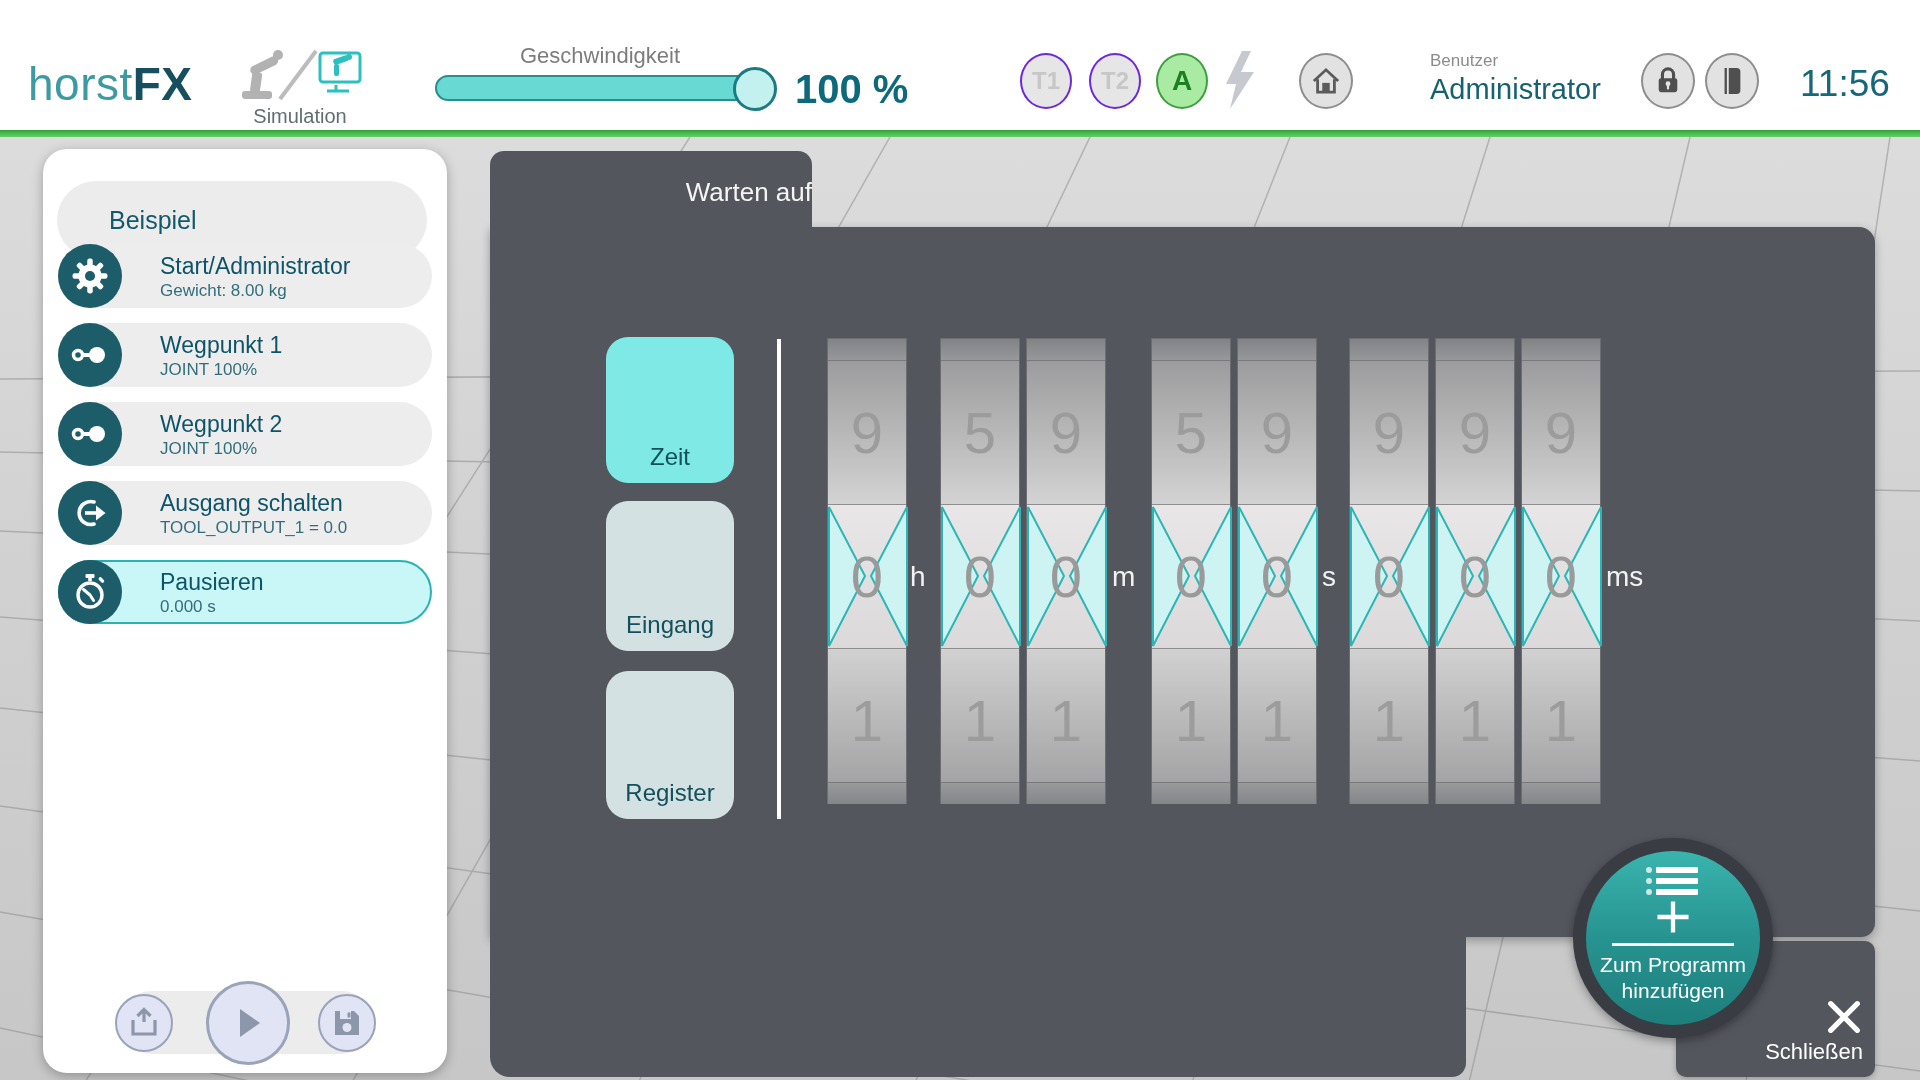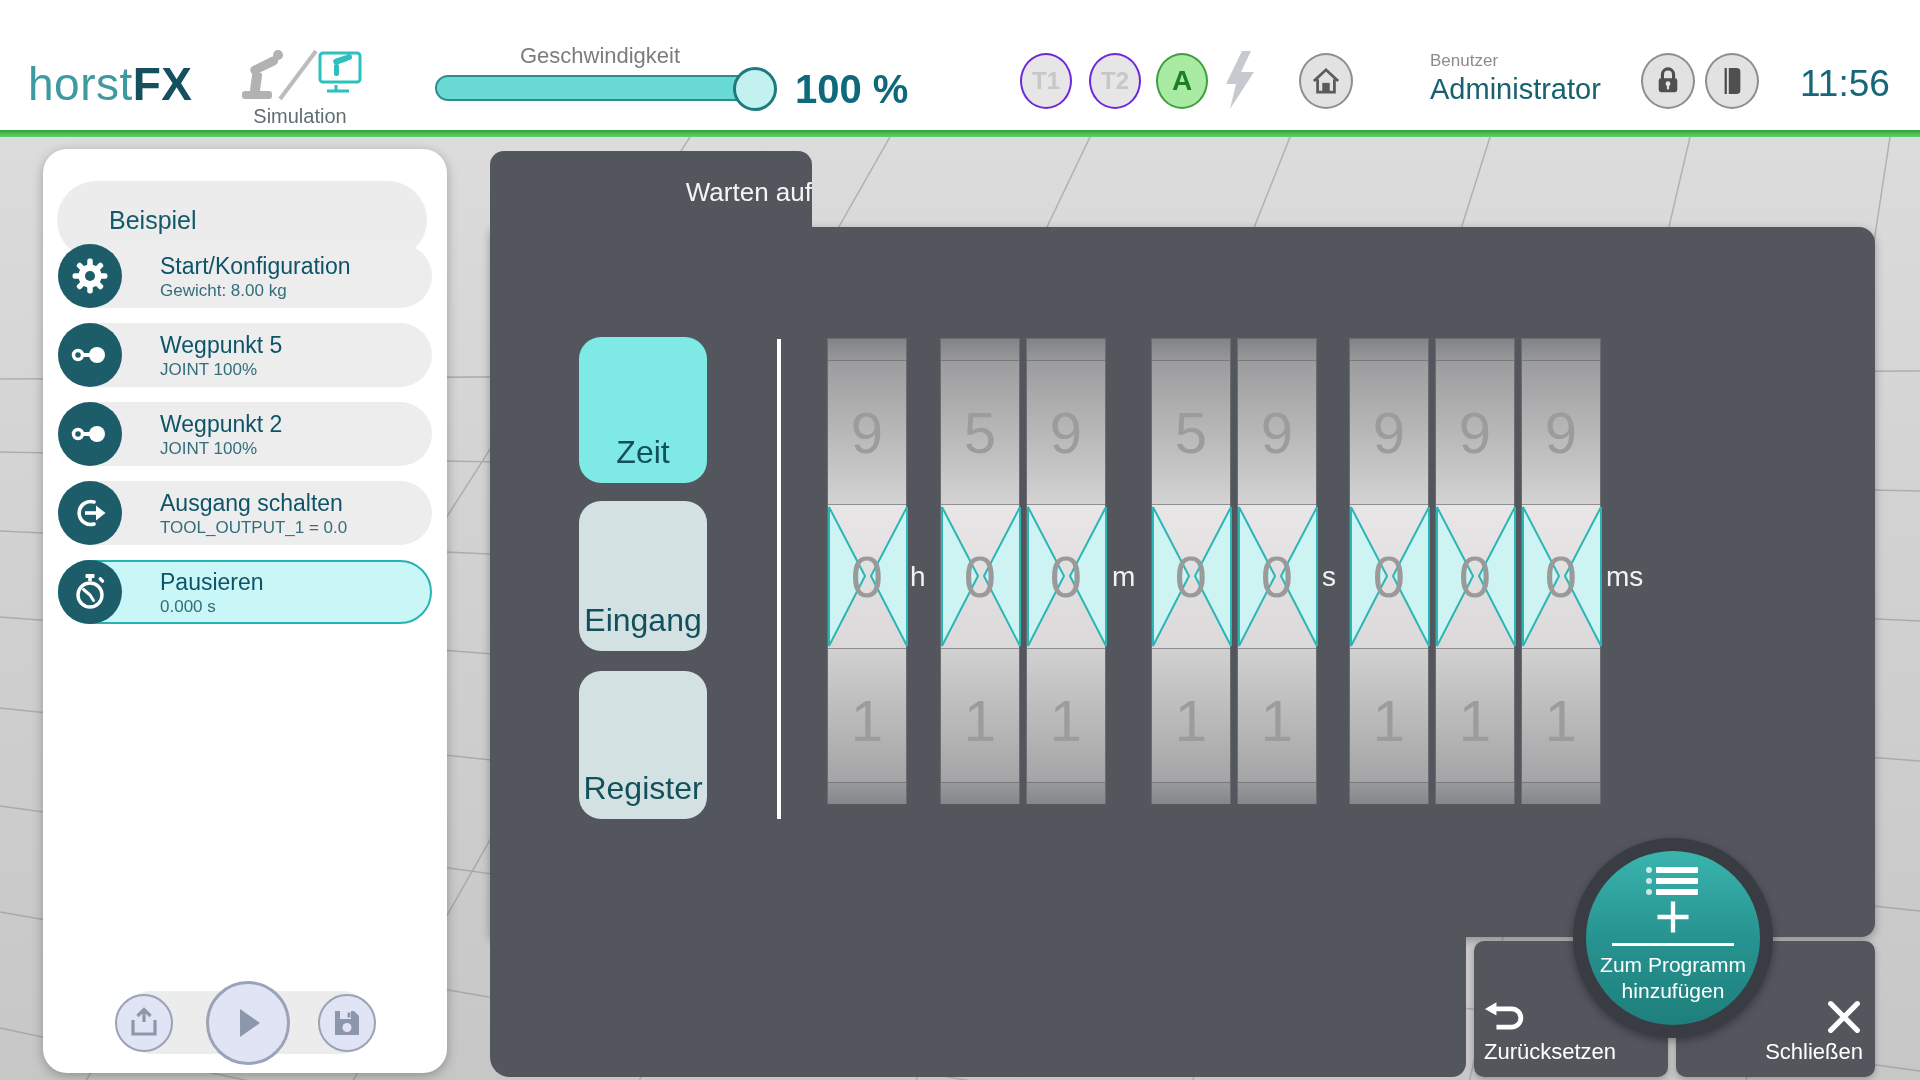--- a/index.html
+++ b/index.html
@@ -59,23 +59,23 @@
   .btn-save   { left:275px; top:845px; width:58px; height:58px; }
 
   
   .tab { position:absolute; left:490px; top:110px; width:322px; height:86px; background:#54565e;
     border-radius:14px 14px 0 0; z-index:10; display:flex; justify-content:flex-end;
     color:#f5f5f5; font-size:26px; font-weight:500; padding-top:26px; }
   .panel-a { position:absolute; left:490px; top:186px; width:1385px; height:710px; background:#54565e;
     border-radius:0 16px 14px 0; z-index:9; box-shadow:0 3px 10px rgba(0,0,0,.3); }
   .panel-b { position:absolute; left:490px; top:892px; width:976px; height:144px; background:#54565e;
     border-radius:0 0 14px 20px; z-index:9; }
-  .wait-btn { position:absolute; left:579px; width:128px; border-radius:22px; background:#d4e1e2; z-index:11;
+  .wait-btn { position:absolute; left:606px; width:128px; border-radius:22px; background:#d4e1e2; z-index:11;
     display:flex; align-items:flex-end; justify-content:center; padding-bottom:12px;
-    font-size:32px; color:#12505c; }
+    font-size:24px; color:#12505c; }
   .wait-btn.selected { background:#7ee9e5; }
   .wait-divider { position:absolute; left:777px; top:298px; width:4px; height:480px; background:#ffffff; z-index:11; }
 
   
   .wheel { position:absolute; top:297px; width:80px; height:466px; border:1px solid #6c6d71; z-index:11; }
   .w-capt { height:22px; background:linear-gradient(180deg,#828386,#97989a); border-bottom:1px solid #78797c; }
   .w-top  { height:143px; background:linear-gradient(180deg,#9c9c9e,#d4d3d3);
             display:flex; align-items:center; justify-content:center; }
   .w-mid  { position:relative; height:145px; background:linear-gradient(180deg,#e8e6e6,#dbd9d9);
             border-top:1px solid #8e8e90; border-bottom:1px solid #8e8e90;
@@ -223,33 +223,33 @@
                 <rect x="15.4" y="1.5" width="5.2" height="9" rx="2" transform="rotate(135 18 18)"></rect>
                 <rect x="15.4" y="1.5" width="5.2" height="9" rx="2" transform="rotate(180 18 18)"></rect>
                 <rect x="15.4" y="1.5" width="5.2" height="9" rx="2" transform="rotate(225 18 18)"></rect>
                 <rect x="15.4" y="1.5" width="5.2" height="9" rx="2" transform="rotate(270 18 18)"></rect>
                 <rect x="15.4" y="1.5" width="5.2" height="9" rx="2" transform="rotate(315 18 18)"></rect>
                 <circle cx="18" cy="18" r="11"></circle>
               </g>
               <circle cx="18" cy="18" r="4.8" fill="#1d5d6a"></circle>
             </svg>
           </div>
-          <div class="step-title">Start/Konfiguration</div>
+          <div class="step-title">Start/Administrator</div>
           <div class="step-sub">Gewicht: 8.00 kg</div>
         </div>
         <div class="step" style="top: 174px;">
           <div class="step-bg"></div>
           <div class="step-icon">
             <svg width="40" height="24" viewBox="0 0 40 24">
               <circle cx="8" cy="12" r="4.5" fill="none" stroke="#fff" stroke-width="3.5"></circle>
               <rect x="12" y="10" width="9" height="4" fill="#fff"></rect>
               <circle cx="27" cy="12" r="8" fill="#fff"></circle>
             </svg>
           </div>
-          <div class="step-title">Wegpunkt 5</div>
+          <div class="step-title">Wegpunkt 1</div>
           <div class="step-sub">JOINT  100%</div>
         </div>
         <div class="step" style="top: 253px;">
           <div class="step-bg"></div>
           <div class="step-icon">
             <svg width="40" height="24" viewBox="0 0 40 24">
               <circle cx="8" cy="12" r="4.5" fill="none" stroke="#fff" stroke-width="3.5"></circle>
               <rect x="12" y="10" width="9" height="4" fill="#fff"></rect>
               <circle cx="27" cy="12" r="8" fill="#fff"></circle>
             </svg>
@@ -453,29 +453,20 @@
           <span class="digit">0</span>
         </div>
         <div class="w-bot">
           <span class="digit">1</span>
         </div>
         <div class="w-capb"></div>
       </div>
       <div class="unit" style="left: 1606px;">ms</div>
     </div>
 
-  <div class="action-btn btn-reset">
-    <span class="action-icon">
-      <svg width="44" height="33" viewBox="0 0 46 34">
-        <path d="M11 8 H29 a9.5 9.5 0 0 1 0 19 H13" fill="none" stroke="#fff" stroke-width="5"></path>
-        <polygon points="13,1 1,8 13,15" fill="#fff"></polygon>
-      </svg>
-    </span>
-    <span class="action-label">Zurücksetzen</span>
-  </div>
   <div class="action-btn btn-close">
     <span class="action-icon">
       <svg width="38" height="38" viewBox="0 0 40 40">
         <path d="M6 6 L34 34 M34 6 L6 34" stroke="#fff" stroke-width="5.5" stroke-linecap="round"></path>
       </svg>
     </span>
     <span class="action-label">Schließen</span>
   </div>
 
   <div class="add-circle">

